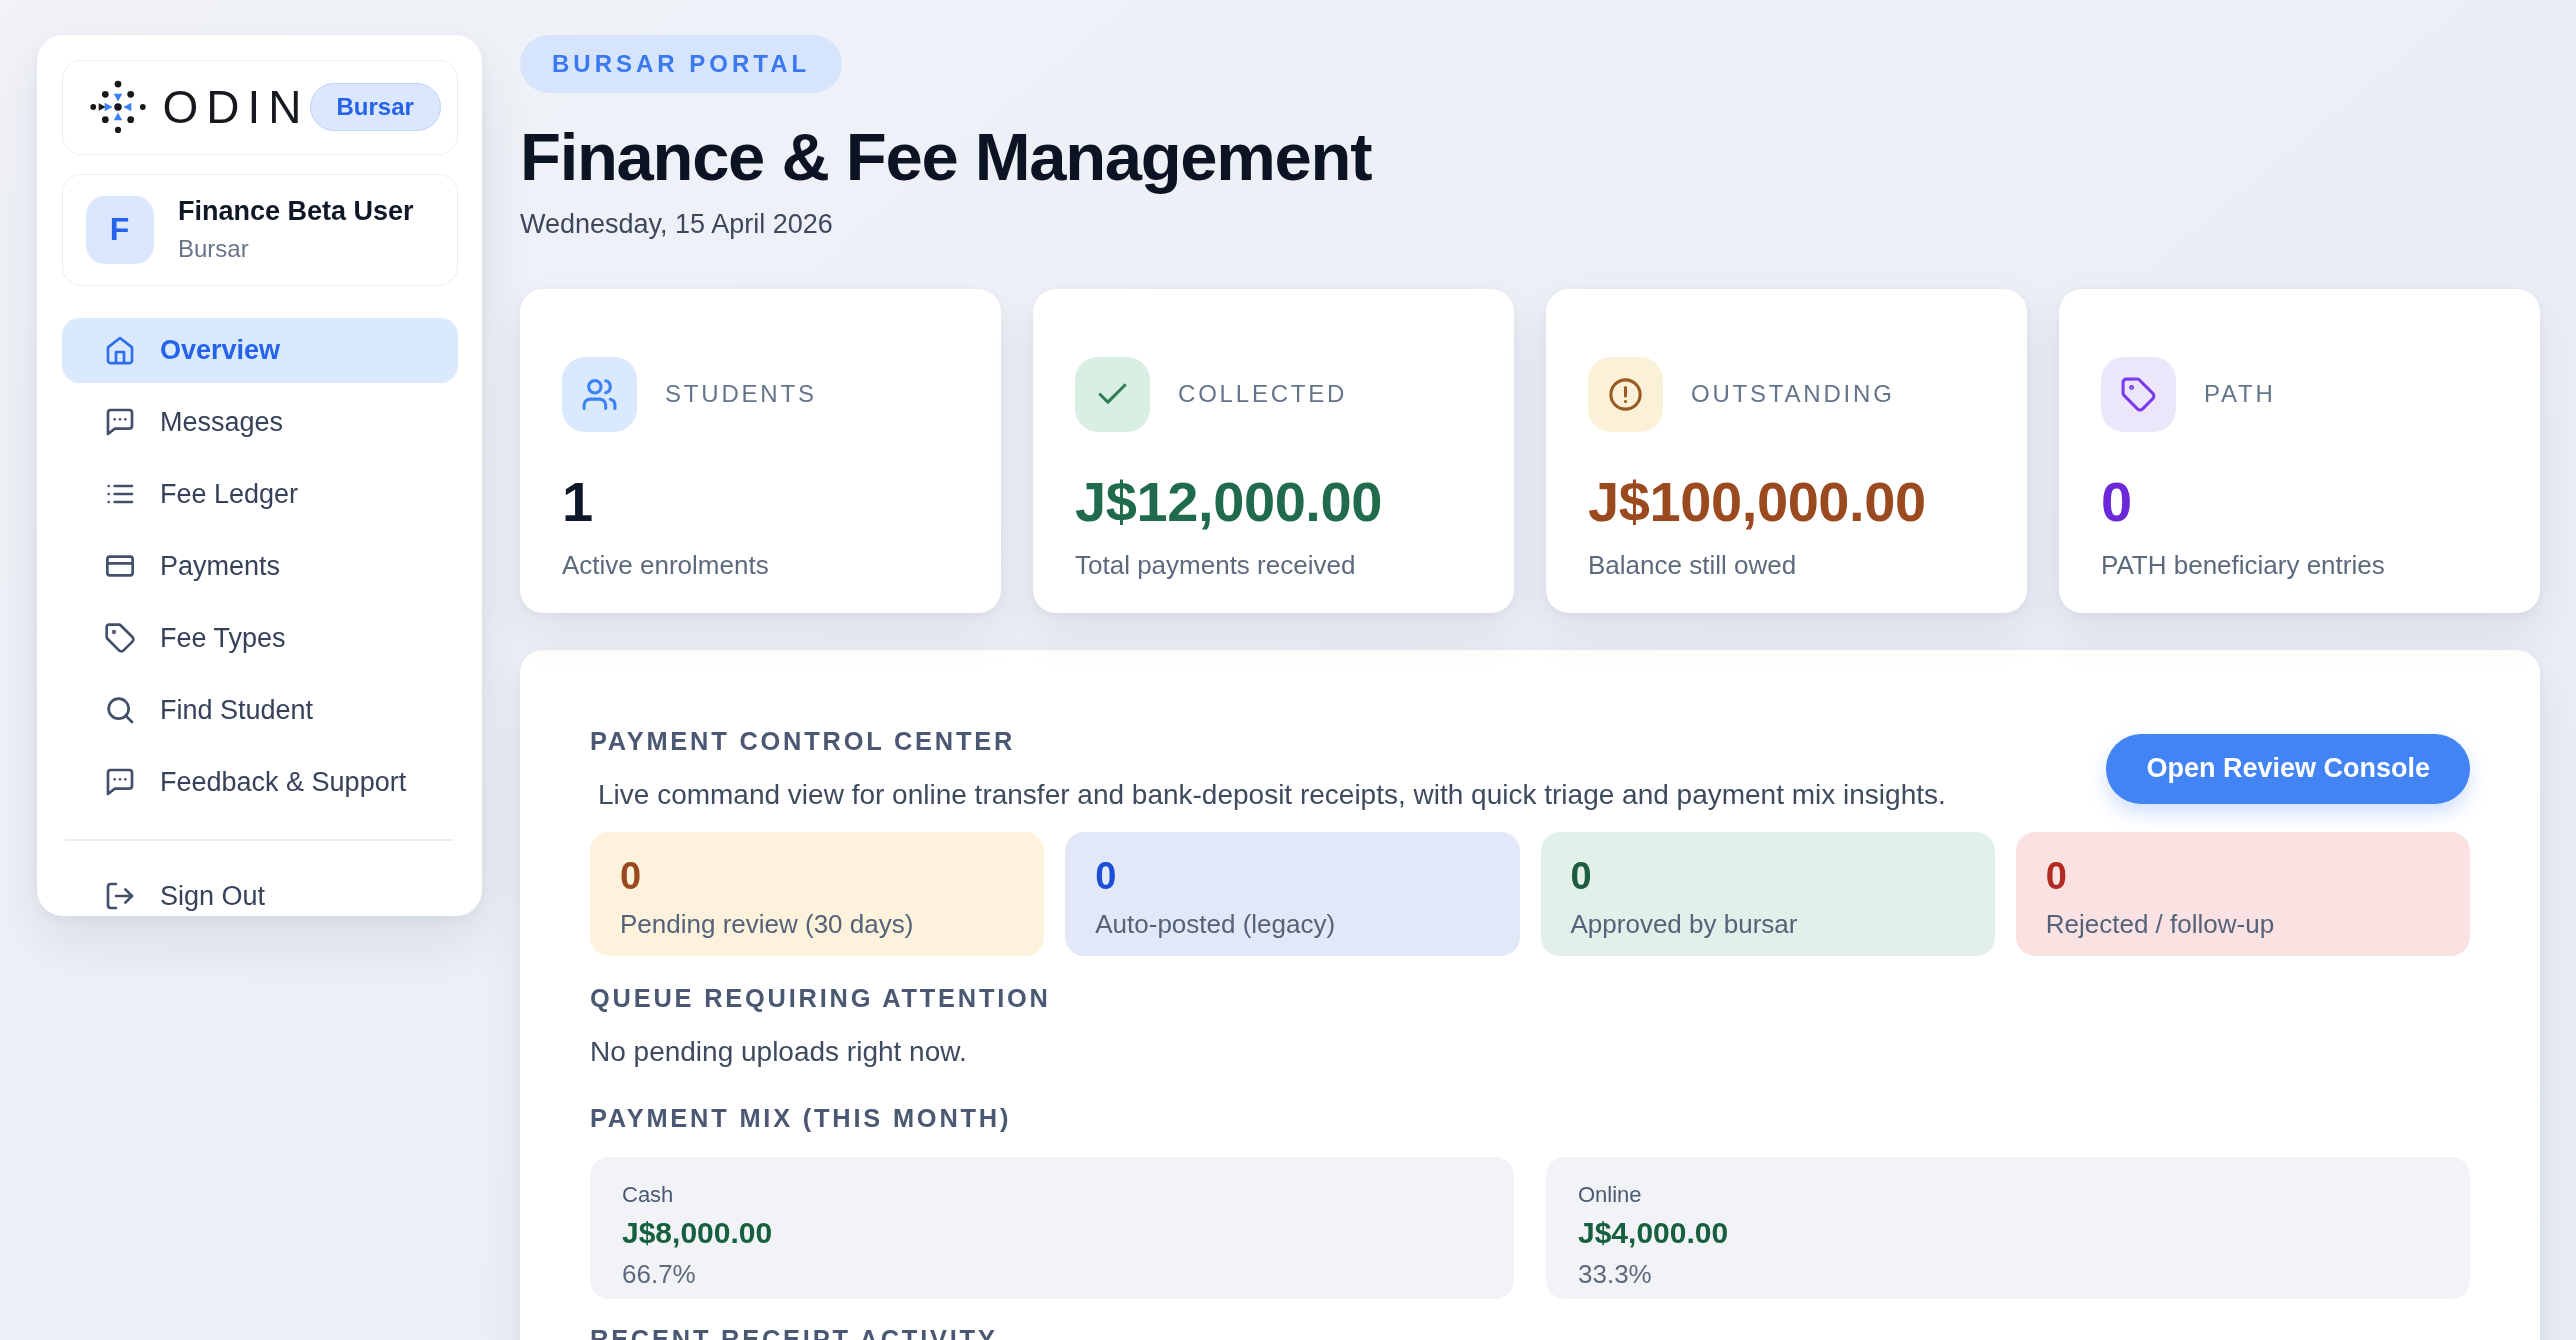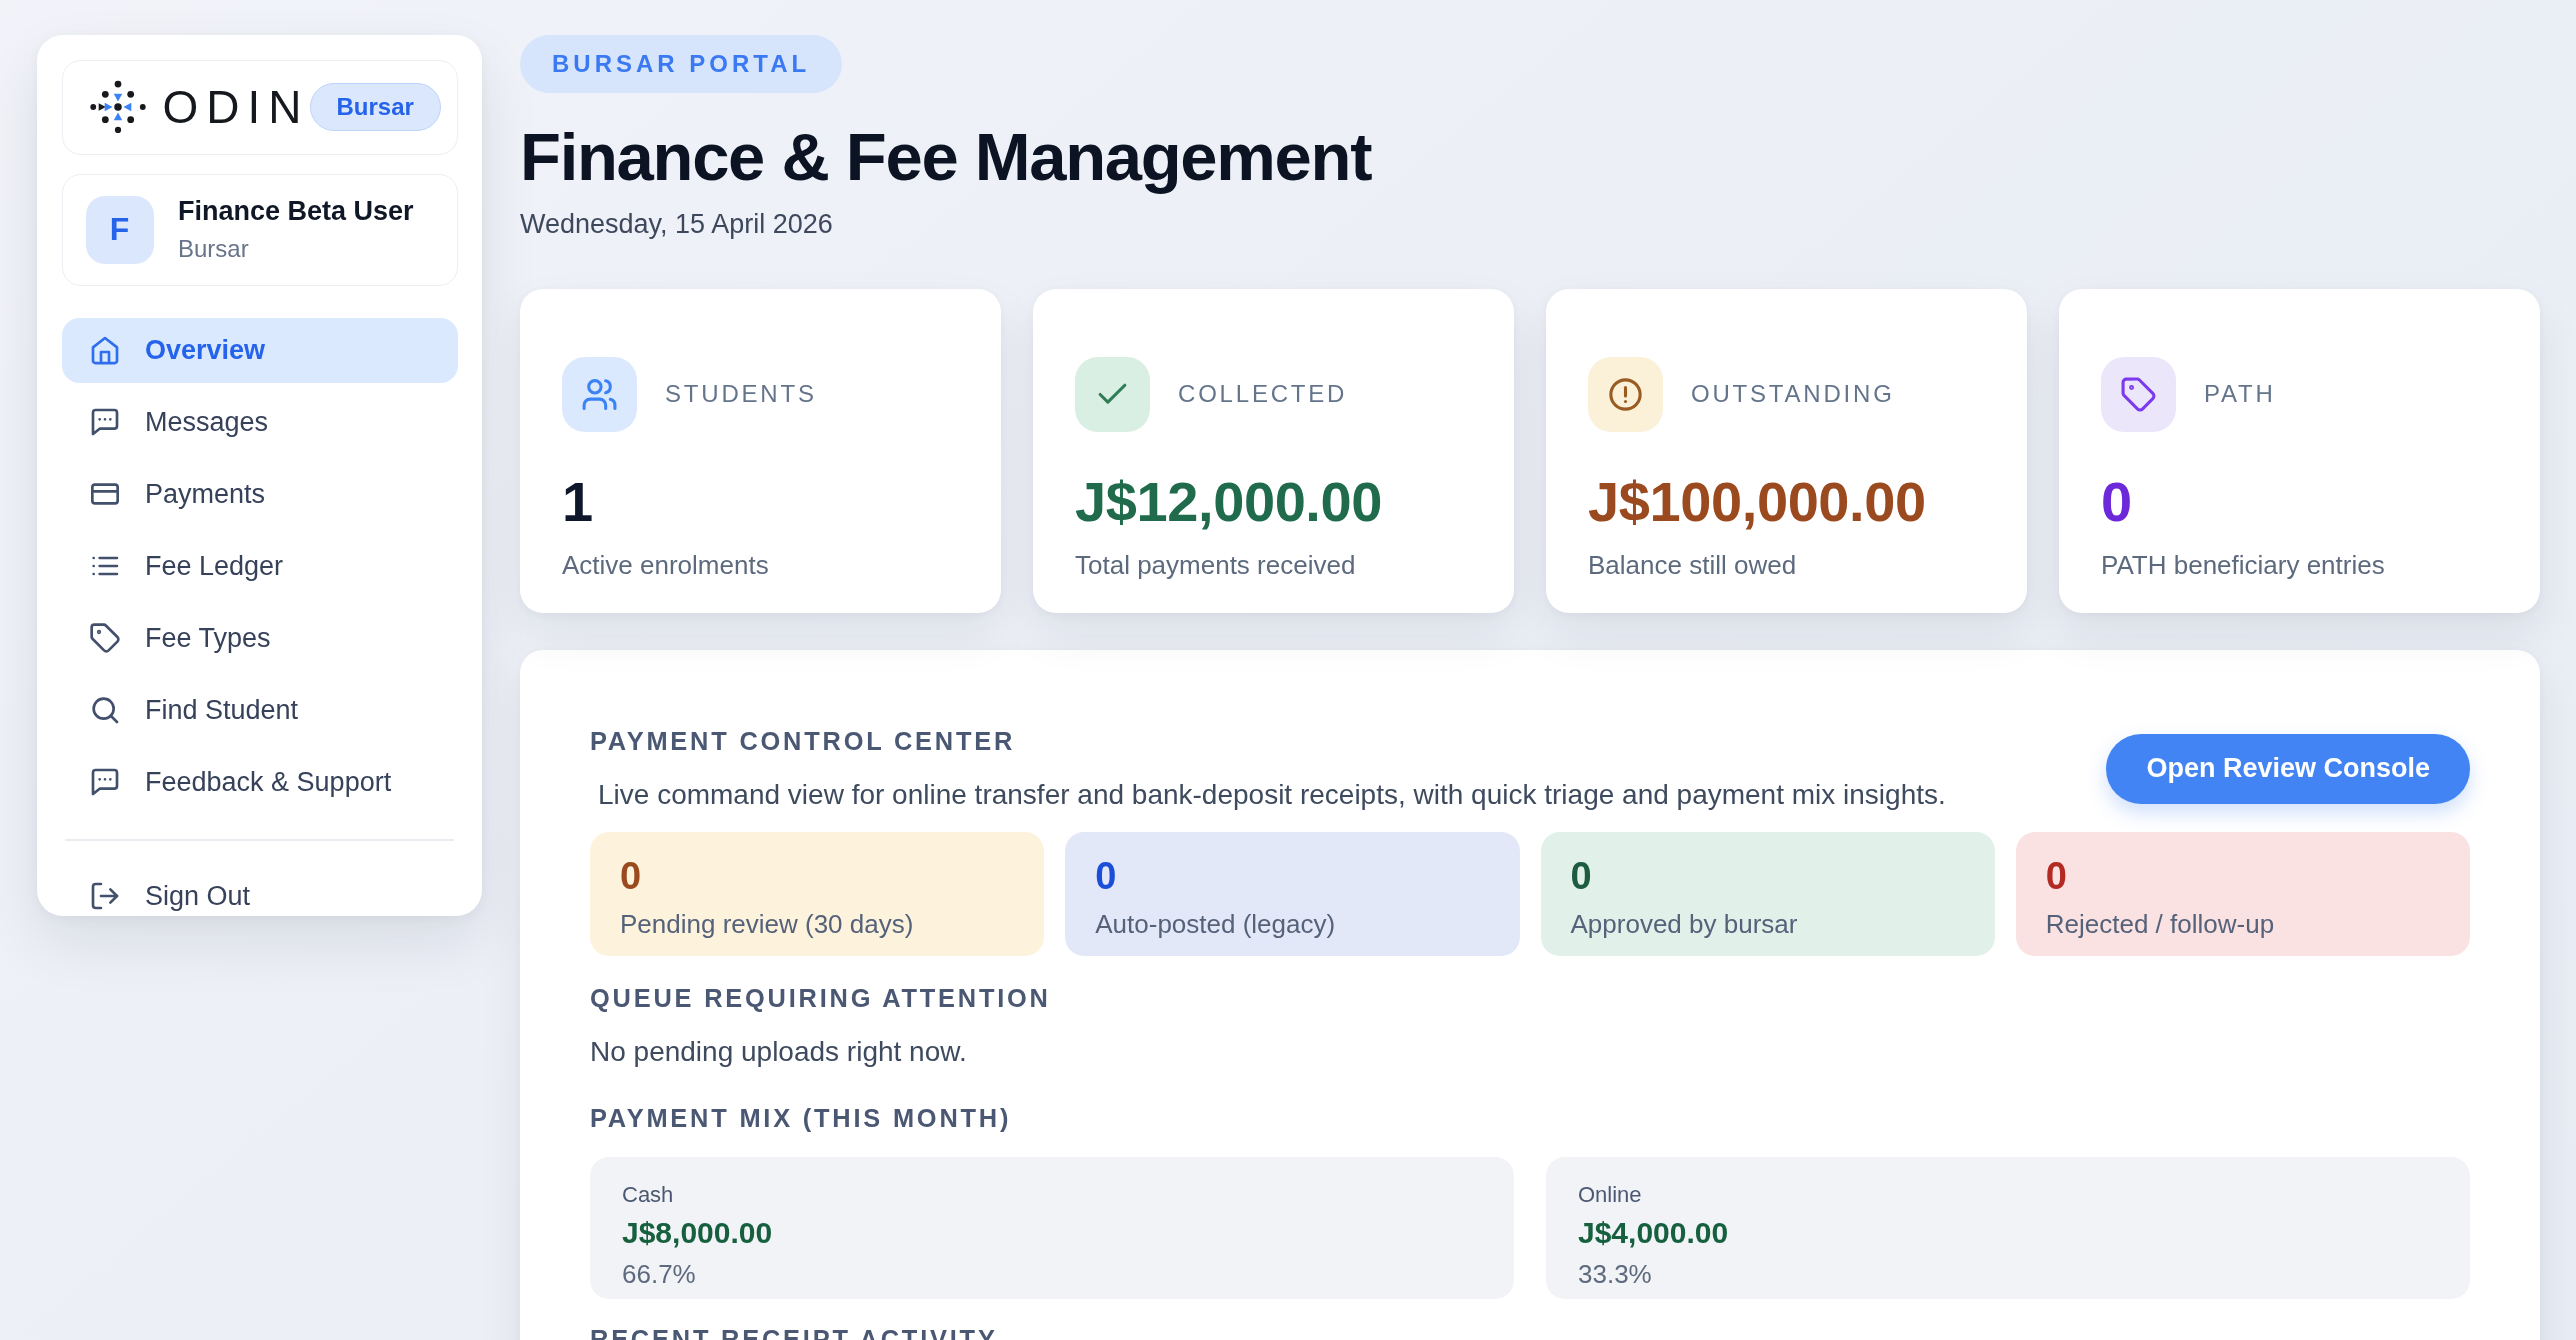--- a/index.html
+++ b/index.html
@@ -35,21 +35,21 @@
   .avatar {
     width:68px; height:68px; border-radius:19px; background:#dbe7fd; color:#2563eb;
     font-weight:700; font-size:32px; display:flex; align-items:center; justify-content:center;
   }
   .user-name { font-size:27px; font-weight:700; color:#101828; }
   .user-role { font-size:24px; color:#68748a; margin-top:8px; }
 
   .nav { margin-top:32px; }
   .nav-item {
     height:65px; margin-bottom:7px; border-radius:17.5px; display:flex; align-items:center;
-    gap:24.5px; padding:0 27px; font-size:27px; color:#36415a; font-weight:500; cursor:pointer;
+    gap:24.5px; padding:0 42px; font-size:27px; color:#36415a; font-weight:500; cursor:pointer;
   }
   .nav-item svg { width:32px; height:32px; stroke:#42506b; stroke-width:2; fill:none;
     stroke-linecap:round; stroke-linejoin:round; flex:none; }
   .nav-item.active { background:#dbe9fe; color:#2563eb; font-weight:700; }
   .nav-item.active svg { stroke:#2f6fed; }
   .side-divider { height:1.8px; background:#e9ecf1; margin:24.5px 3.5px 23px; }
 
   
   .main { position:absolute; left:520px; top:35px; width:2020px; }
   .portal-badge {
@@ -164,33 +164,33 @@
         <svg viewBox="0 0 24 24" width="32" height="32">
             <path d="M21 15a2 2 0 0 1-2 2H8l-5 4V5a2 2 0 0 1 2-2h14a2 2 0 0 1 2 2Z"></path>
             <path d="M8 10h.01M12 10h.01M16 10h.01"></path>
           </svg>
       </span>
       <span>Messages</span>
     </div>
     <div class="nav-item">
       <span>
         <svg viewBox="0 0 24 24" width="32" height="32">
+            <path d="M8 6h13M8 12h13M8 18h13M3.5 6h.01M3.5 12h.01M3.5 18h.01"></path>
+          </svg>
+      </span>
+      <span>Fee Ledger</span>
+    </div>
+    <div class="nav-item">
+      <span>
+        <svg viewBox="0 0 24 24" width="32" height="32">
             <rect x="2.5" y="5" width="19" height="14" rx="2"></rect>
             <path d="M2.5 10h19"></path>
           </svg>
       </span>
       <span>Payments</span>
-    </div>
-    <div class="nav-item">
-      <span>
-        <svg viewBox="0 0 24 24" width="32" height="32">
-            <path d="M8 6h13M8 12h13M8 18h13M3.5 6h.01M3.5 12h.01M3.5 18h.01"></path>
-          </svg>
-      </span>
-      <span>Fee Ledger</span>
     </div>
     <div class="nav-item">
       <span>
         <svg viewBox="0 0 24 24" width="32" height="32">
             <path d="M12.6 2.6A2 2 0 0 0 11.2 2H4a2 2 0 0 0-2 2v7.2a2 2 0 0 0 .6 1.4l8.7 8.7a2.4 2.4 0 0 0 3.4 0l6.6-6.6a2.4 2.4 0 0 0 0-3.4Z"></path>
             <circle cx="7.5" cy="7.5" r="0.6"></circle>
           </svg>
       </span>
       <span>Fee Types</span>
     </div>

